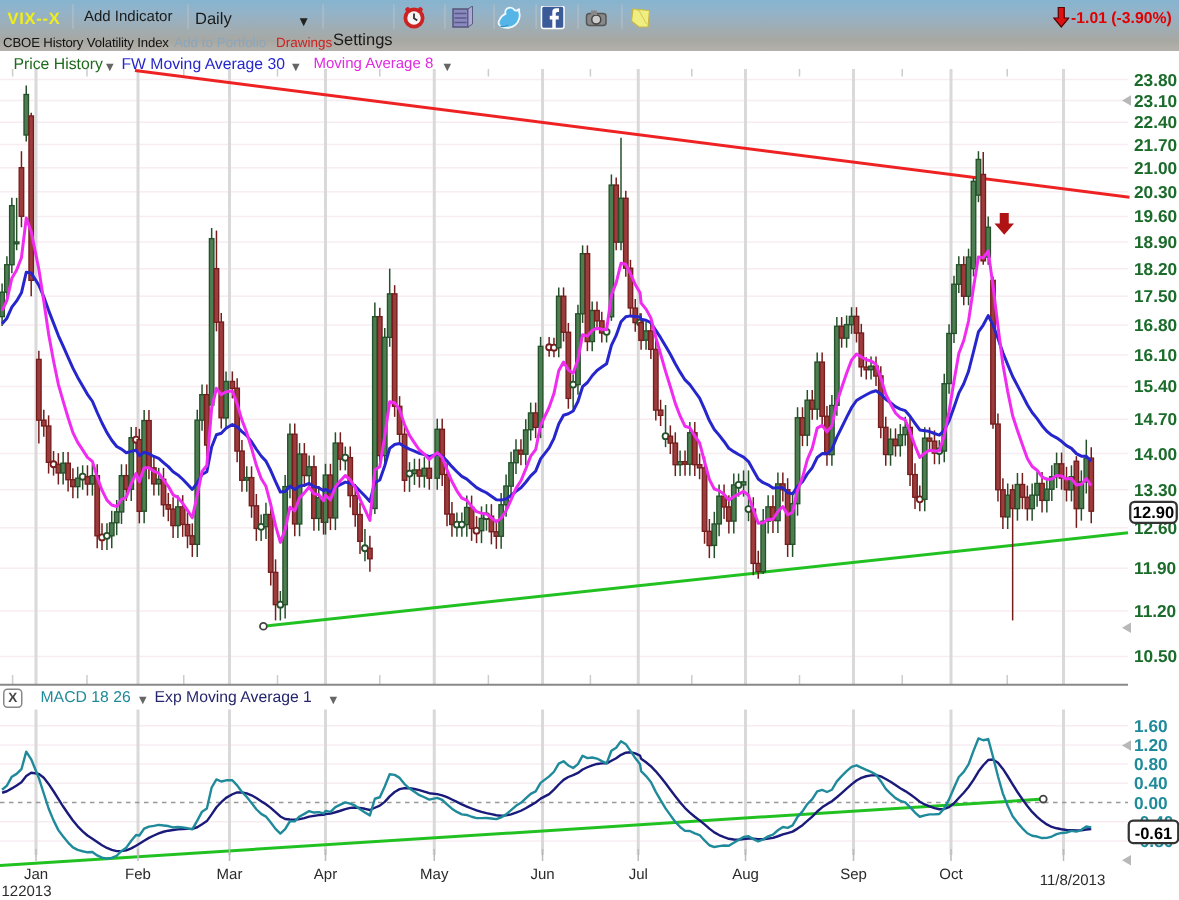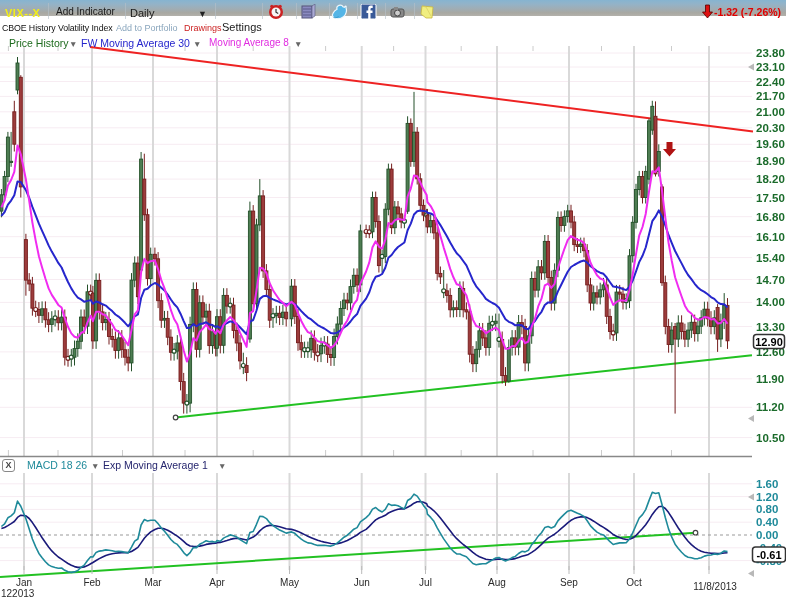--- a/index.html
+++ b/index.html
@@ -1,16 +1,16 @@
 <!DOCTYPE html>
 <html><head><meta charset="utf-8"><style>
 *{margin:0;padding:0;box-sizing:border-box}
 body{width:786px;height:600px;font-family:"Liberation Sans",sans-serif;background:#fff;overflow:hidden}
 #page{position:relative;width:786px;height:600px}
-#topbar{position:absolute;left:0;top:0;width:786px;height:16px;
+#topbar{position:absolute;left:0;top:0;width:786px;height:34px;
  background:linear-gradient(#86b4d0 0%,#93b3c8 25%,#9fadb4 55%,#a8a8a2 80%,#b3b1ab 100%)}
 .t{position:absolute;white-space:nowrap}
 #chart{position:absolute;left:0;top:0}
 </style></head><body>
 <div id="page">
 <div id="chart"><svg width="786" height="600" viewBox="0 0 786 600" xmlns="http://www.w3.org/2000/svg" font-family="Liberation Sans, sans-serif">
         <line x1="0" y1="437.6" x2="752" y2="437.6" stroke="#f7ecf2" stroke-width="1"></line>
         <line x1="0" y1="407.3" x2="752" y2="407.3" stroke="#f7ecf2" stroke-width="1"></line>
         <line x1="0" y1="378.8" x2="752" y2="378.8" stroke="#f7ecf2" stroke-width="1"></line>
         <line x1="0" y1="351.9" x2="752" y2="351.9" stroke="#f7ecf2" stroke-width="1"></line>
@@ -619,21 +619,21 @@
  <span class="t" style="left:56px;top:6px;font-size:10px;color:#1a1a1a">Add Indicator</span>
  <span class="t" style="left:130px;top:7px;font-size:11px;color:#1a1a1a">Daily</span>
  <span class="t" style="left:198px;top:9px;font-size:9px;color:#222">▼</span>
  <span class="t" style="left:222px;top:21px;font-size:11px;color:#1a1a1a">Settings</span>
  <span class="t" style="left:2px;top:23px;font-size:8.8px;color:#111;letter-spacing:-0.1px">CBOE History Volatility Index</span>
  <span class="t" style="left:116px;top:23px;font-size:9px;color:#8aa6bd">Add to Portfolio</span>
  <span class="t" style="left:184px;top:23px;font-size:9px;color:#cc2222">Drawings</span>
  <svg class="t" style="left:702px;top:4px" width="11" height="15" viewBox="0 0 11 15">
         <path d="M3.5 1 h4 v7 h3 l-5 6 -5 -6 h3 z" fill="#dd1111" stroke="#550000" stroke-width="0.8"></path>
       </svg>
- <span class="t" style="left:714px;top:6px;font-size:10.5px;color:#e00000;font-weight:bold">-1.32 (-7.26%)</span>
+ <span class="t" style="left:714px;top:6px;font-size:10.5px;color:#e00000;font-weight:bold">-1.01 (-3.90%)</span>
  <svg class="t" style="left:268px;top:4px" width="170" height="17" viewBox="0 0 170 17">
   <g>
    <circle cx="8" cy="8" r="7" fill="#cc2222"></circle>
           <circle cx="8" cy="8" r="4.5" fill="#f6f6f6"></circle>
    <path d="M8 5 v3.2 l2.2 1.4" stroke="#333" stroke-width="1.2" fill="none"></path>
    <rect x="2" y="1" width="3" height="2.5" rx="1" fill="#cc2222" transform="rotate(-35 3.5 2)"></rect>
    <rect x="11" y="1" width="3" height="2.5" rx="1" fill="#cc2222" transform="rotate(35 12.5 2)"></rect>
   </g>
   <g transform="translate(33,0)">
    <rect x="1" y="2" width="10" height="12" fill="#8a8ac0" stroke="#55557a"></rect>

